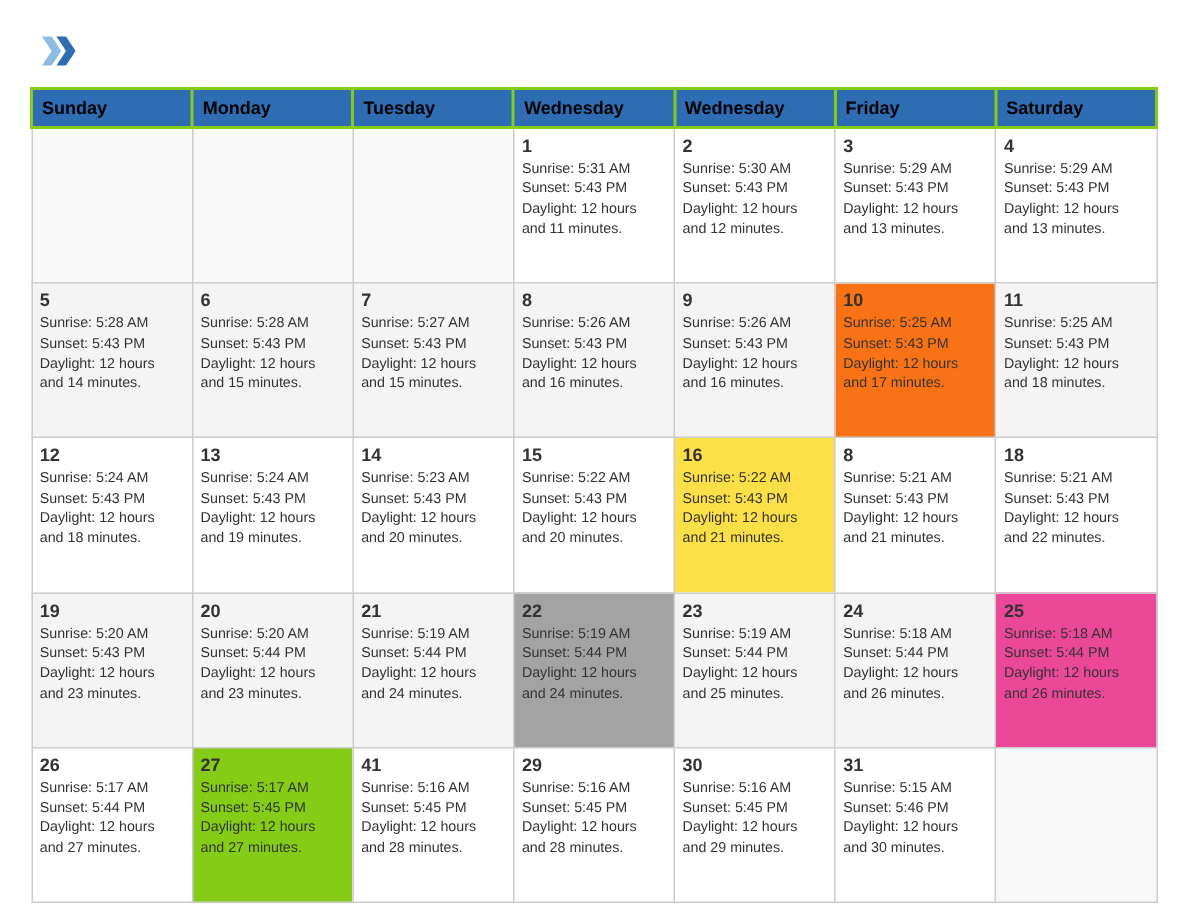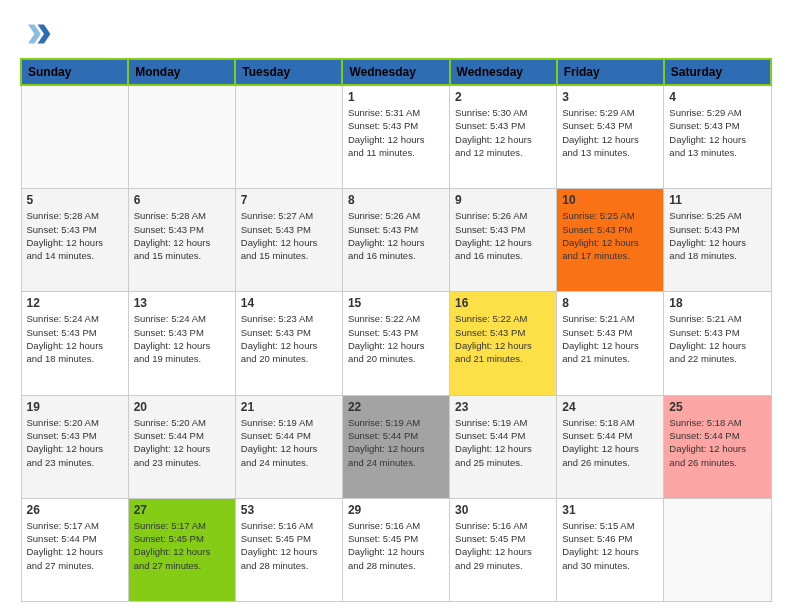--- a/index.html
+++ b/index.html
@@ -301,21 +301,21 @@
 Daylight: 12 hours
 and 25 minutes.</div>
           </td>
           <td style="background: rgb(244, 244, 244);">
             <span class="day-num">24</span>
             <div class="day-info" style="white-space: pre-line;">Sunrise: 5:18 AM
 Sunset: 5:44 PM
 Daylight: 12 hours
 and 26 minutes.</div>
           </td>
-          <td style="background: #fca5a5;">
+          <td style="background: #ec4899;">
             <span class="day-num">25</span>
             <div class="day-info" style="white-space: pre-line;">Sunrise: 5:18 AM
 Sunset: 5:44 PM
 Daylight: 12 hours
 and 26 minutes.</div>
           </td>
         </tr>
         <tr>
           <td style="background: rgb(255, 255, 255);">
             <span class="day-num">26</span>
@@ -325,21 +325,21 @@
 and 27 minutes.</div>
           </td>
           <td style="background: #84cc16;">
             <span class="day-num">27</span>
             <div class="day-info" style="white-space: pre-line;">Sunrise: 5:17 AM
 Sunset: 5:45 PM
 Daylight: 12 hours
 and 27 minutes.</div>
           </td>
           <td style="background: rgb(255, 255, 255);">
-            <span class="day-num">53</span>
+            <span class="day-num">41</span>
             <div class="day-info" style="white-space: pre-line;">Sunrise: 5:16 AM
 Sunset: 5:45 PM
 Daylight: 12 hours
 and 28 minutes.</div>
           </td>
           <td style="background: rgb(255, 255, 255);">
             <span class="day-num">29</span>
             <div class="day-info" style="white-space: pre-line;">Sunrise: 5:16 AM
 Sunset: 5:45 PM
 Daylight: 12 hours

